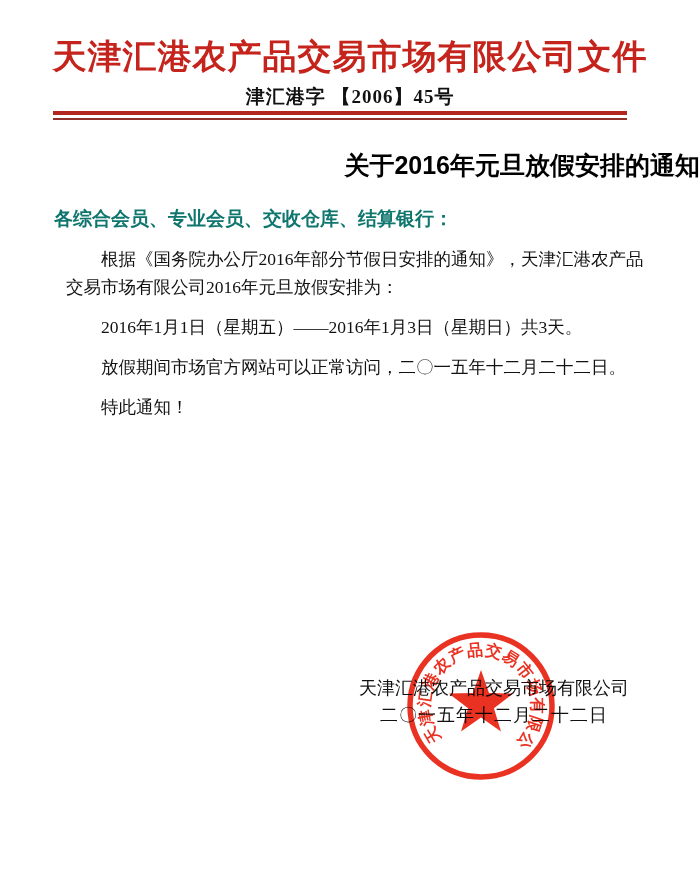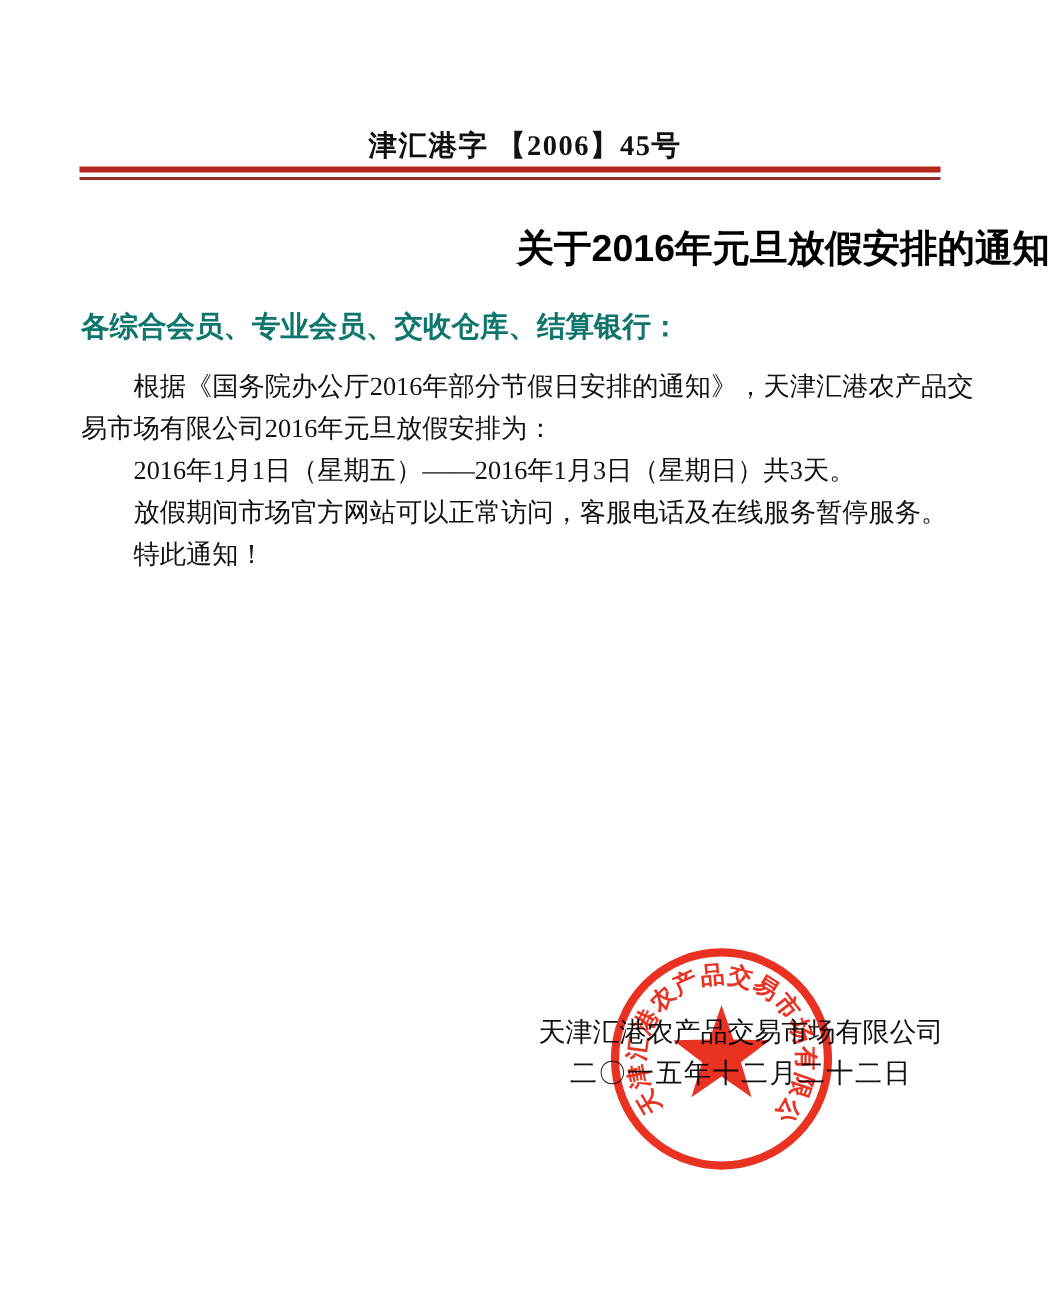--- a/index.html
+++ b/index.html
@@ -59,21 +59,21 @@
     font-family: "Liberation Sans", "DejaVu Sans", sans-serif;
     font-weight: bold;
     font-size: 19px;
     line-height: 28px;
     margin: 0 0 10px 0;
     color: #0f766e;
   }
   .body-para {
     font-size: 17.5px;
     line-height: 28px;
-    margin: 0;
+    margin: 12px;
     text-indent: 2em;
     color: #111111;
   }
   .signature {
     position: absolute;
     top: 675px; left: 333px;
     width: 322px;
     text-align: center;
     font-size: 18px;
     line-height: 27px;
@@ -89,32 +89,33 @@
     opacity: 0.92;
     pointer-events: none;
   }
   .seal svg { display: block; width: 154px; height: 154px; }
 </style>
 </head>
 <body>
 
 <div class="page">
 
+  <div class="org-title">天津汇港农产品交易市场有限公司文件</div>
 
   <div class="doc-number">津汇港字 【2006】45号</div>
 
   <div class="red-rule"></div>
 
   <div class="notice-title">关于2016年元旦放假安排的通知</div>
 
   <div class="content">
     <p class="salutation">各综合会员、专业会员、交收仓库、结算银行：</p>
     <p class="body-para">根据《国务院办公厅2016年部分节假日安排的通知》，天津汇港农产品交易市场有限公司2016年元旦放假安排为：</p>
     <p class="body-para">2016年1月1日（星期五）——2016年1月3日（星期日）共3天。</p>
-    <p class="body-para">放假期间市场官方网站可以正常访问，客服电话及在线服务暂停服务。</p>
+    <p class="body-para">放假期间市场官方网站可以正常访问，二〇一五年十二月二十二日。</p>
     <p class="body-para">特此通知！</p>
   </div>
 
   <div class="signature">
     <div class="sig-company">天津汇港农产品交易市场有限公司</div>
     <div class="sig-date">二〇一五年十二月二十二日</div>
   </div>
 
   <div class="seal">
     <svg viewBox="0 0 154 154" xmlns="http://www.w3.org/2000/svg">

